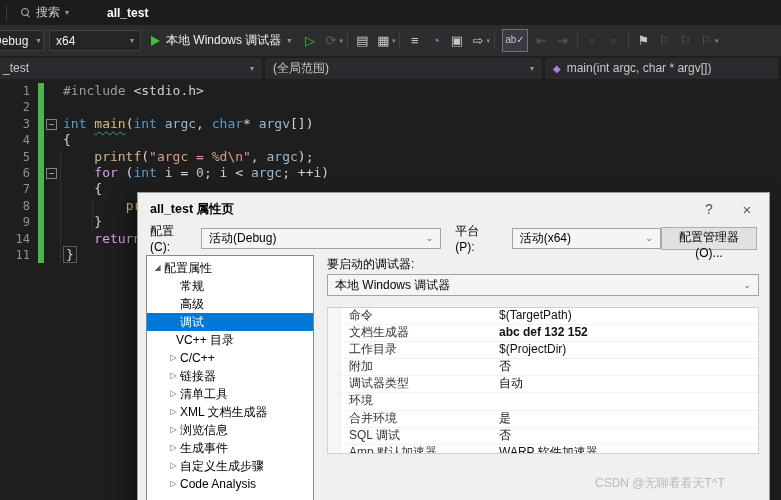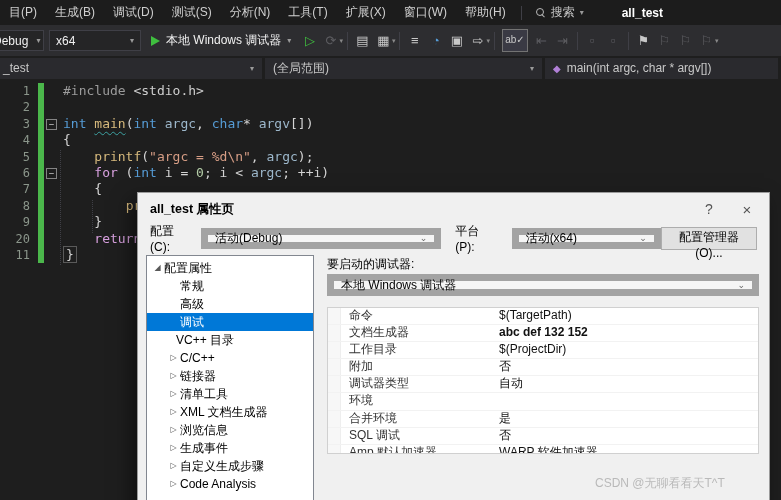--- a/index.html
+++ b/index.html
@@ -65,21 +65,21 @@
   
   .dialog{position:absolute;left:137px;top:192px;width:633px;height:330px;background:#f0f0f0;
           border:1px solid #9b9b9b;box-shadow:-6px 8px 18px rgba(0,0,0,.5);z-index:10;
           font-size:12px;color:#000;box-sizing:border-box;}
   .dlg-title{height:32px;display:flex;align-items:center;padding:0 12px;}
   .dlg-title .ttl{flex:1;font-weight:600;font-size:12.5px;}
   .dlg-help,.dlg-close{color:#555;font-size:14px;width:20px;text-align:center;cursor:default;}
   .dlg-close{margin-left:18px;font-size:15px;}
   .dlg-config-row{display:flex;align-items:center;padding:0 12px;height:26px;}
   .lbl{margin-right:8px;}
-  .combo-light{height:21px;background:#f5f5f5;border:7px solid #a3a3a3;display:flex;align-items:center;
+  .combo-light{height:21px;background:#f5f5f5;border:1px solid #a3a3a3;display:flex;align-items:center;
                justify-content:space-between;padding:0 7px;box-sizing:border-box;}
   .combo-light .chev{color:#6a6a6a;font-size:9px;}
   #dlg-config-combo{width:245px;}
   #dlg-platform-combo{width:152px;margin-left:6px;}
   .mgr-btn{margin-left:auto;width:98px;height:23px;background:#e1e1e1;border:1px solid #adadad;
            font-size:12px;font-family:inherit;color:#000;}
   .dlg-body{position:absolute;top:62px;left:8px;right:8px;bottom:0;display:flex;}
   .tree{width:168px;background:#fff;border:1px solid #828790;overflow:hidden;padding-top:3px;box-sizing:border-box;}
   .tree-item{height:18px;line-height:18px;display:flex;align-items:center;white-space:nowrap;cursor:default;}
   .tree-item .arrow{width:13px;text-align:center;font-size:8px;color:#595959;flex:none;}
@@ -98,31 +98,20 @@
 
   .watermark{position:absolute;left:595px;top:475px;font-size:12px;color:#b9b9b9;z-index:20;
              text-shadow:0 0 1px rgba(255,255,255,.25);}
 </style>
 </head>
 <body>
 
 <div class="stage">
 
   <div class="titlebar">
-    <div id="menubar" style="display: flex;">
-        <div class="menu-item">目(P)</div>
-        <div class="menu-item">生成(B)</div>
-        <div class="menu-item">调试(D)</div>
-        <div class="menu-item">测试(S)</div>
-        <div class="menu-item">分析(N)</div>
-        <div class="menu-item">工具(T)</div>
-        <div class="menu-item">扩展(X)</div>
-        <div class="menu-item">窗口(W)</div>
-        <div class="menu-item">帮助(H)</div>
-      </div>
     <div class="tb-sep"></div>
     <div class="search-box">
       <span class="mag"></span>
       <span>搜索</span>
       <span class="chev">▾</span>
     </div>
     <span class="solution-name">all_test</span>
   </div>
 
   <div class="toolbar">
@@ -187,21 +176,21 @@
     <div id="code-lines" style="padding-top:3px;">
         <div class="code-line"><span class="ln">1</span><span class="chg on"></span><span class="foldcol"></span><span class="code"><span class="pp">#include </span><span class="inc">&lt;stdio.h&gt;</span></span></div>
         <div class="code-line"><span class="ln">2</span><span class="chg on"></span><span class="foldcol"></span><span class="code"></span></div>
         <div class="code-line"><span class="ln">3</span><span class="chg on"></span><span class="foldcol"><span class="fold-box">−</span></span><span class="code"><span class="kw">int</span><span class="pl"> </span><span class="fnsq">main</span><span class="pl">(</span><span class="kw">int</span><span class="param"> argc</span><span class="pl">, </span><span class="kw">char</span><span class="pl">* </span><span class="param">argv</span><span class="pl">[])</span></span></div>
         <div class="code-line"><span class="ln">4</span><span class="chg on"></span><span class="foldcol"></span><span class="code"><span class="pl">{</span></span></div>
         <div class="code-line"><span class="ln">5</span><span class="chg on"></span><span class="foldcol"></span><span class="code"><span class="pl">    </span><span class="fn">printf</span><span class="pl">(</span><span class="str">"argc = %d\n"</span><span class="pl">, </span><span class="param">argc</span><span class="pl">);</span></span></div>
         <div class="code-line"><span class="ln">6</span><span class="chg on"></span><span class="foldcol"><span class="fold-box">−</span></span><span class="code"><span class="pl">    </span><span class="ctrl">for</span><span class="pl"> (</span><span class="kw">int</span><span class="pl"> i = </span><span class="num">0</span><span class="pl">; i &lt; </span><span class="param">argc</span><span class="pl">; ++i)</span></span></div>
         <div class="code-line"><span class="ln">7</span><span class="chg on"></span><span class="foldcol"></span><span class="code"><span class="pl">    {</span></span></div>
         <div class="code-line"><span class="ln">8</span><span class="chg on"></span><span class="foldcol"></span><span class="code"><span class="pl">        </span><span class="fn">pri</span></span></div>
         <div class="code-line"><span class="ln">9</span><span class="chg on"></span><span class="foldcol"></span><span class="code"><span class="pl">    }</span></span></div>
-        <div class="code-line"><span class="ln">20</span><span class="chg on"></span><span class="foldcol"></span><span class="code"><span class="pl">    </span><span class="ctrl">return</span></span></div>
+        <div class="code-line"><span class="ln">14</span><span class="chg on"></span><span class="foldcol"></span><span class="code"><span class="pl">    </span><span class="ctrl">return</span></span></div>
         <div class="code-line"><span class="ln">11</span><span class="chg on"></span><span class="foldcol"></span><span class="code"><span class="pl brace-box">}</span></span></div>
       </div>
     <div class="guide" style="left:60px;top:70px;height:115px;"></div>
     <div class="guide" style="left:92px;top:120px;height:33px;"></div>
   </div>
 
   <div class="dialog">
     <div class="dlg-title">
       <span class="ttl">all_test 属性页</span>
       <span class="dlg-help">?</span>

